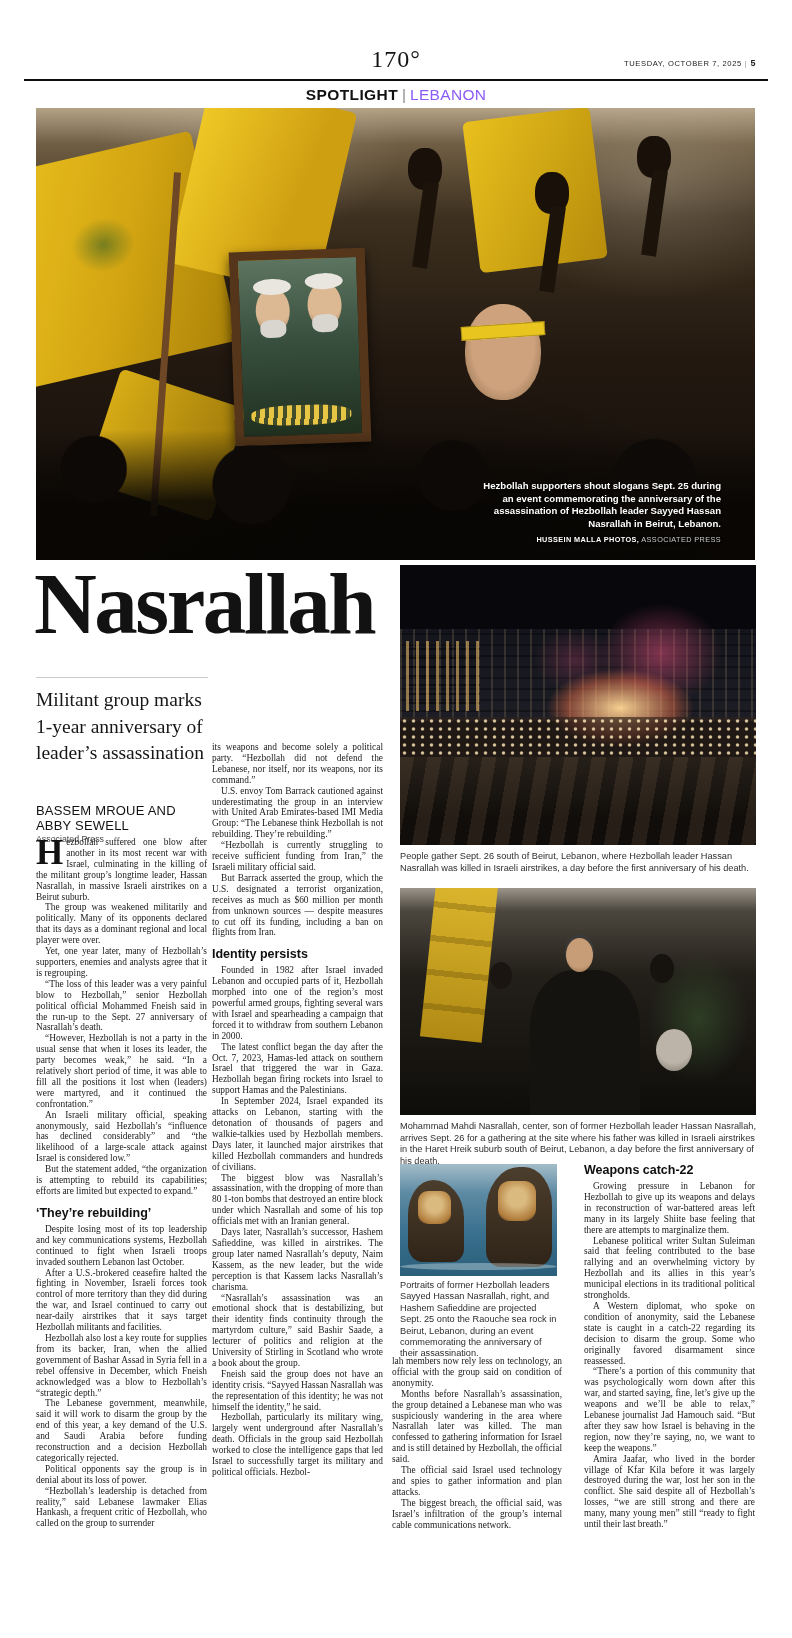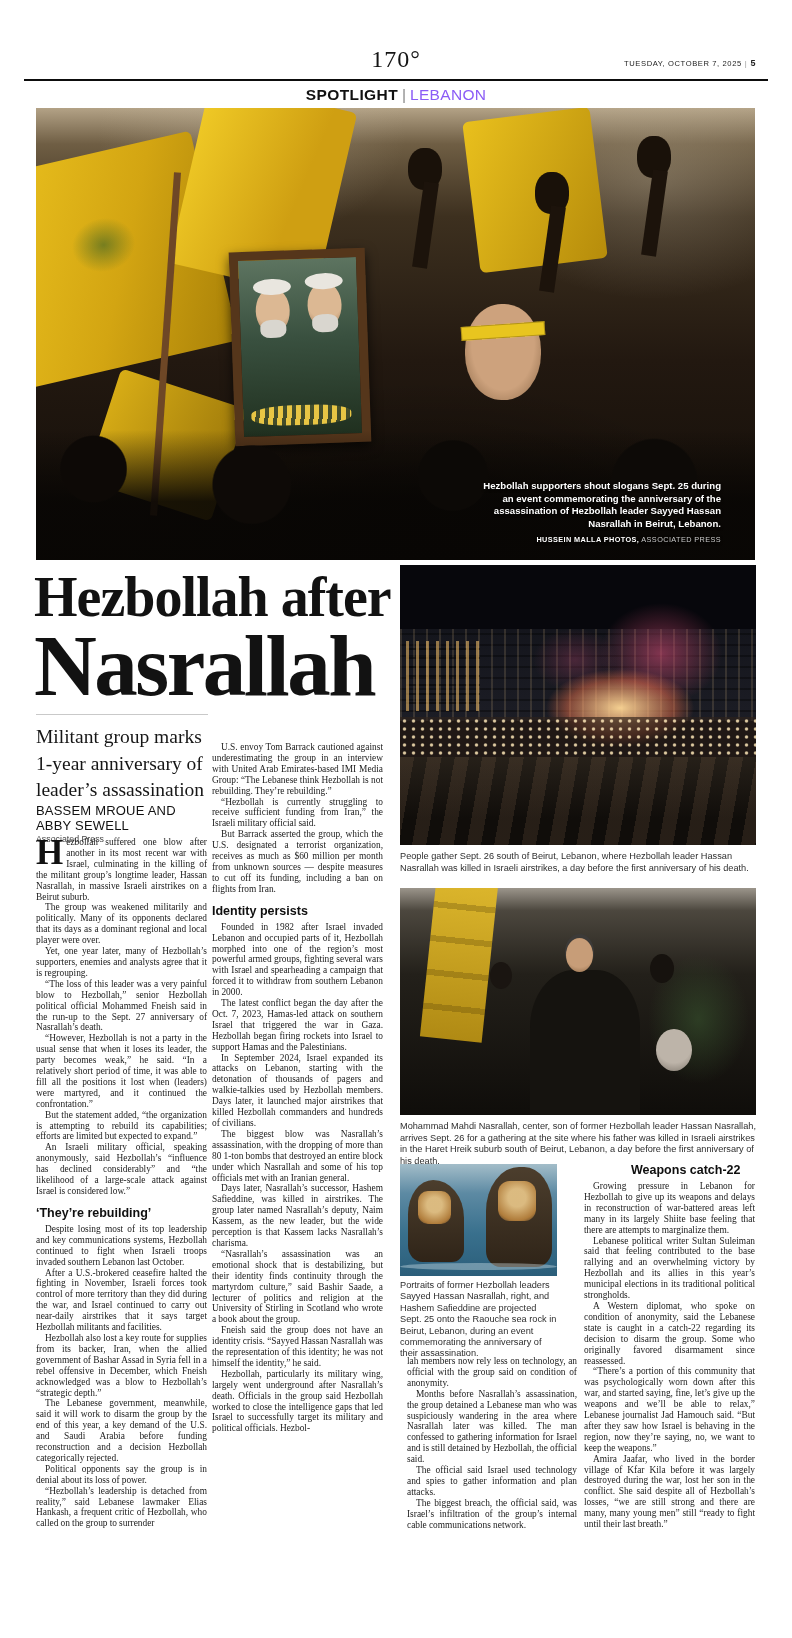--- a/index.html
+++ b/index.html
@@ -110,38 +110,38 @@
   .r-left{left:8px;top:16px;width:56px;height:82px;border-radius:45% 55% 22% 26%/42% 46% 16% 20%;}
   .r-right{right:5px;top:3px;width:66px;height:100px;border-radius:50% 42% 24% 22%/44% 38% 18% 16%;}
   .r-rock::before{content:"";position:absolute;left:18%;top:14%;width:58%;height:40%;border-radius:30%;
       background:radial-gradient(circle at 50% 42%,#ecc98a 30%,#bd853e 75%,transparent 100%);opacity:.9;}
   .r-foam{left:0;bottom:6px;width:100%;height:7px;border-radius:50%;background:rgba(222,236,241,.38);}
   
   .headline{position:absolute;left:34px;top:566px;width:350px;color:#121212;
             font-family:"Liberation Serif",serif;font-weight:bold;}
   .hl1{font-size:56px;line-height:62px;letter-spacing:-1px;white-space:nowrap;}
   .hl2{font-size:87px;line-height:76px;letter-spacing:-2.5px;white-space:nowrap;}
-  .deck{position:absolute;left:36px;top:714px;width:172px;border-top:1px solid #c9c9c9;padding-top:9px;
+  .deck{position:absolute;left:36px;top:677px;width:172px;border-top:1px solid #c9c9c9;padding-top:9px;
         font:19.5px/26.5px "Liberation Serif",serif;color:#161616;}
   .byline{position:absolute;left:36px;top:803px;width:172px;font-family:"Liberation Sans",sans-serif;}
   .byline .who{font-weight:normal;font-size:13px;letter-spacing:.2px;color:#111;}
   .byline .org{font-size:8.8px;color:#444;margin-top:1px;}
   
   .col{position:absolute;}
   #col1{left:36px;top:837px;width:171px;}
   #col2{left:212px;top:742px;width:171px;}
-  #col3{left:407px;top:1356px;width:170px;}
+  #col3{left:392px;top:1356px;width:170px;}
   #col4{left:584px;top:1163px;width:171px;}
   .para{font:9.4px/10.9px "Liberation Serif",serif;text-align:justify;text-indent:9px;margin:0;
         color:#1b1b1b;word-spacing:-.2px;}
   .para.noindent{text-indent:0;}
   .dc{float:left;font-family:"Liberation Serif",serif;font-weight:bold;font-size:35px;line-height:29px;
       padding:1px 3px 0 0;color:#111;}
   .col-subhead{font:bold 12.5px/14px "Liberation Sans",sans-serif;color:#0f0f0f;margin:9px 0 4px;text-indent:0;}
-  #col4 .col-subhead{margin-top:0;margin-left:47px;}
+  #col4 .col-subhead{margin-top:0;}
   
   .photo-caption{position:absolute;font:9.2px/11.7px "Liberation Sans",sans-serif;color:#2e2e2e;}
   #cap-night{left:400px;top:851px;width:356px;}
   #cap-arrival{left:400px;top:1121px;width:356px;}
   #cap-rock{left:400px;top:1280px;width:157px;line-height:11.4px;}
 </style>
 </head>
 <body>
 
 <div id="page">
@@ -173,46 +173,46 @@
     <div class="crowd-dark"></div>
     <div class="lead-cap">
       <div>Hezbollah supporters shout slogans Sept. 25 during an event commemorating the anniversary of the assassination of Hezbollah leader Sayyed Hassan Nasrallah in Beirut, Lebanon.</div>
       <div class="lead-credit">
         <span>HUSSEIN MALLA PHOTOS,</span><span class="rest"> ASSOCIATED PRESS</span>
       </div>
     </div>
   </div>
 
   <div class="headline">
-    <div class="hl1">Hezbollah after</div>
     <div class="hl2">Nasrallah</div>
   </div>
   <div class="deck">Militant group marks 1-year anniversary of leader’s assassination</div>
   <div class="byline">
     <div class="who">BASSEM MROUE AND ABBY SEWELL</div>
     <div class="org">Associated Press</div>
   </div>
 
   <div class="col" id="col1">
       <p class="para noindent"><span class="dc">H</span>ezbollah suffered one blow after another in its most recent war with Israel, culminating in the killing of the militant group’s longtime leader, Hassan Nasrallah, in massive Israeli airstrikes on a Beirut suburb.</p>
       <p class="para">The group was weakened militarily and politically. Many of its opponents declared that its days as a dominant regional and local player were over.</p>
       <p class="para">Yet, one year later, many of Hezbollah’s supporters, enemies and analysts agree that it is regrouping.</p>
       <p class="para">“The loss of this leader was a very painful blow to Hezbollah,” senior Hezbollah political official Mohammed Fneish said in the run-up to the Sept. 27 anniversary of Nasrallah’s death.</p>
       <p class="para">“However, Hezbollah is not a party in the usual sense that when it loses its leader, the party becomes weak,” he said. “In a relatively short period of time, it was able to fill all the positions it lost when (leaders) were martyred, and it continued the confrontation.”</p>
+      <p class="para">An Israeli military official, speaking anonymously, said Hezbollah’s “influence has declined considerably” and “the likelihood of a large-scale attack against Israel is considered low.”</p>
       <p class="para">But the statement added, “the organization is attempting to rebuild its capabilities; efforts are limited but expected to expand.”</p>
-      <p class="para">An Israeli military official, speaking anonymously, said Hezbollah’s “influence has declined considerably” and “the likelihood of a large-scale attack against Israel is considered low.”</p>
       <h3 class="col-subhead">‘They’re rebuilding’</h3>
       <p class="para">Despite losing most of its top leadership and key communications systems, Hezbollah continued to fight when Israeli troops invaded southern Lebanon last October.</p>
       <p class="para">After a U.S.-brokered ceasefire halted the fighting in November, Israeli forces took control of more territory than they did during the war, and Israel continued to carry out near-daily airstrikes that it says target Hezbollah militants and facilities.</p>
       <p class="para">Hezbollah also lost a key route for supplies from its backer, Iran, when the allied government of Bashar Assad in Syria fell in a rebel offensive in December, which Fneish acknowledged was a blow to Hezbollah’s “strategic depth.”</p>
       <p class="para">The Lebanese government, meanwhile, said it will work to disarm the group by the end of this year, a key demand of the U.S. and Saudi Arabia before funding reconstruction and a decision Hezbollah categorically rejected.</p>
       <p class="para">Political opponents say the group is in denial about its loss of power.</p>
       <p class="para">“Hezbollah’s leadership is detached from reality,” said Lebanese lawmaker Elias Hankash, a frequent critic of Hezbollah, who called on the group to surrender</p>
     </div>
   <div class="col" id="col2">
+      <p class="para noindent">its weapons and become solely a political party. “Hezbollah did not defend the Lebanese, nor itself, nor its weapons, nor its command.”</p>
       <p class="para">U.S. envoy Tom Barrack cautioned against underestimating the group in an interview with United Arab Emirates-based IMI Media Group: “The Lebanese think Hezbollah is not rebuilding. They’re rebuilding.”</p>
       <p class="para">“Hezbollah is currently struggling to receive sufficient funding from Iran,” the Israeli military official said.</p>
       <p class="para">But Barrack asserted the group, which the U.S. designated a terrorist organization, receives as much as $60 million per month from unknown sources — despite measures to cut off its funding, including a ban on flights from Iran.</p>
       <h3 class="col-subhead">Identity persists</h3>
       <p class="para">Founded in 1982 after Israel invaded Lebanon and occupied parts of it, Hezbollah morphed into one of the region’s most powerful armed groups, fighting several wars with Israel and spearheading a campaign that forced it to withdraw from southern Lebanon in 2000.</p>
       <p class="para">The latest conflict began the day after the Oct. 7, 2023, Hamas-led attack on southern Israel that triggered the war in Gaza. Hezbollah began firing rockets into Israel to support Hamas and the Palestinians.</p>
       <p class="para">In September 2024, Israel expanded its attacks on Lebanon, starting with the detonation of thousands of pagers and walkie-talkies used by Hezbollah members. Days later, it launched major airstrikes that killed Hezbollah commanders and hundreds of civilians.</p>
       <p class="para">The biggest blow was Nasrallah’s assassination, with the dropping of more than 80 1-ton bombs that destroyed an entire block under which Nasrallah and some of his top officials met with an Iranian general.</p>
       <p class="para">Days later, Nasrallah’s successor, Hashem Safieddine, was killed in airstrikes. The group later named Nasrallah’s deputy, Naim Kassem, as the new leader, but the wide perception is that Kassem lacks Nasrallah’s charisma.</p>
       <p class="para">“Nasrallah’s assassination was an emotional shock that is destabilizing, but their identity finds continuity through the martyrdom culture,” said Bashir Saade, a lecturer of politics and religion at the University of Stirling in Scotland who wrote a book about the group.</p>

